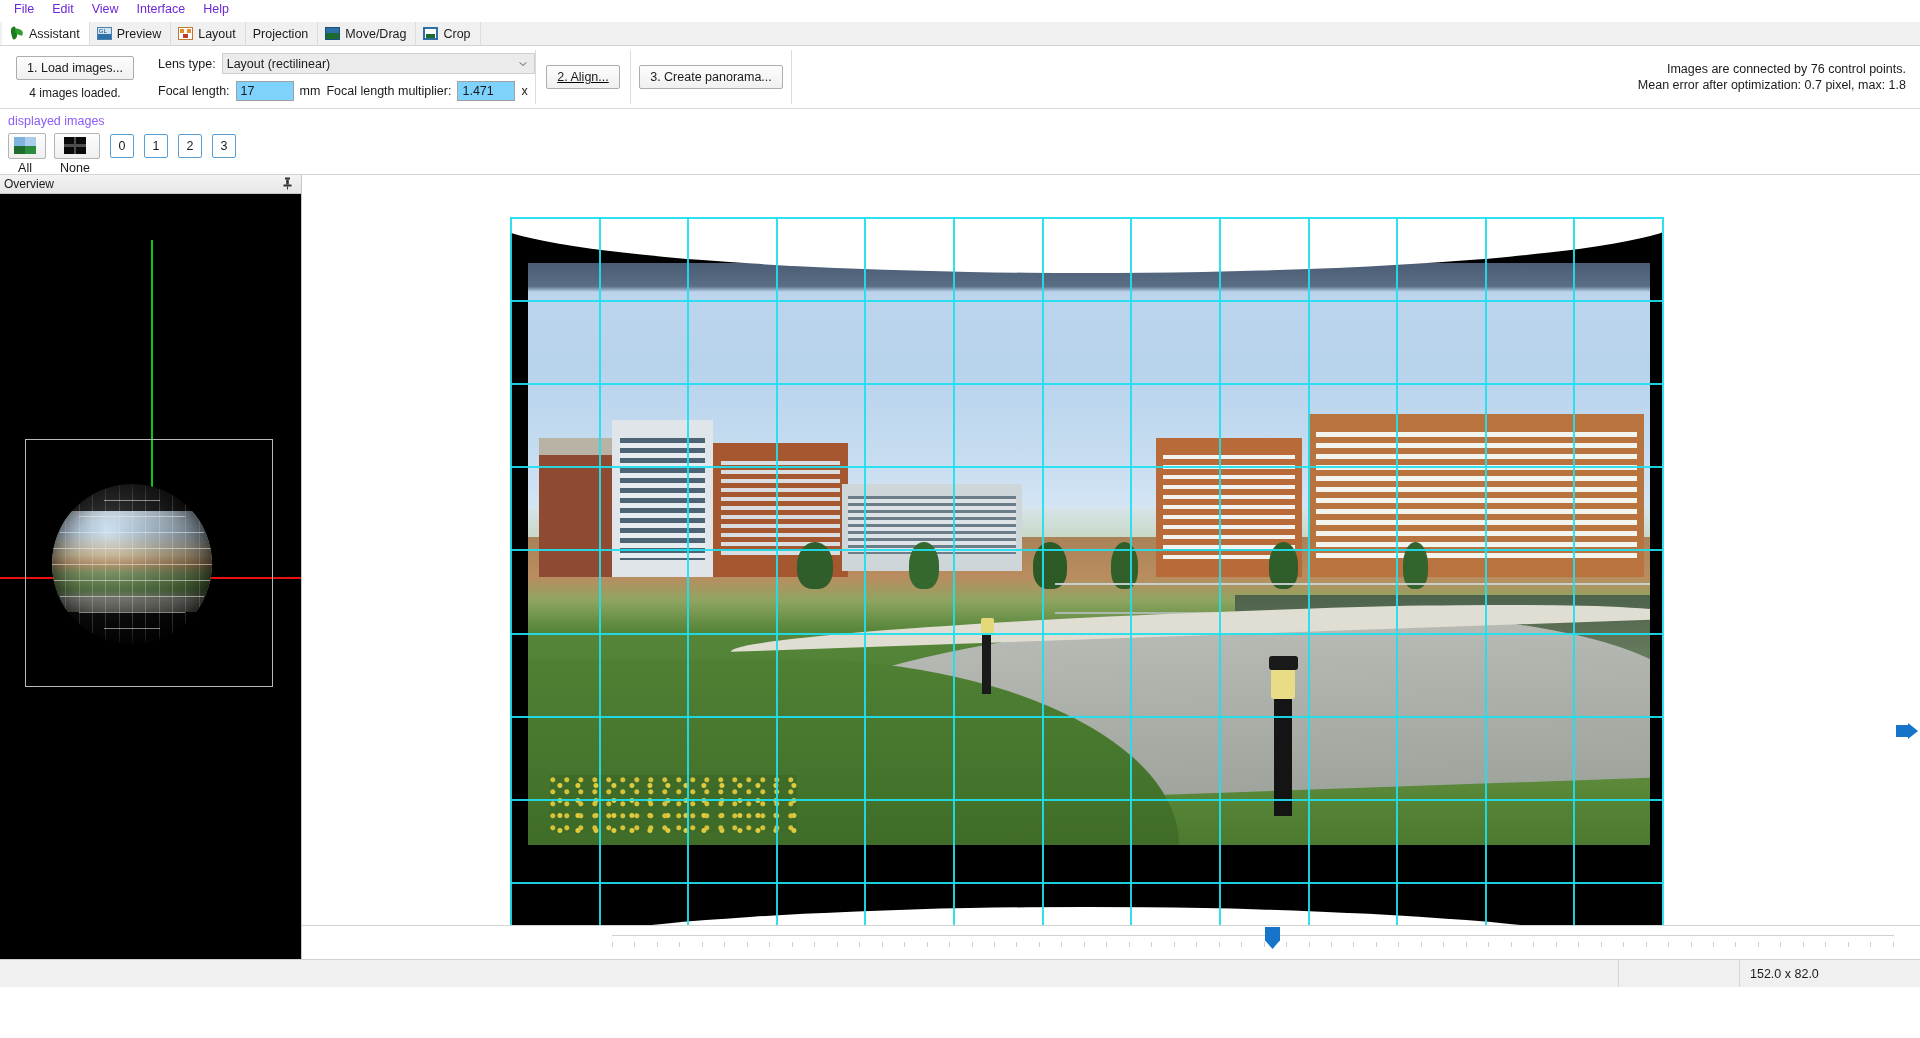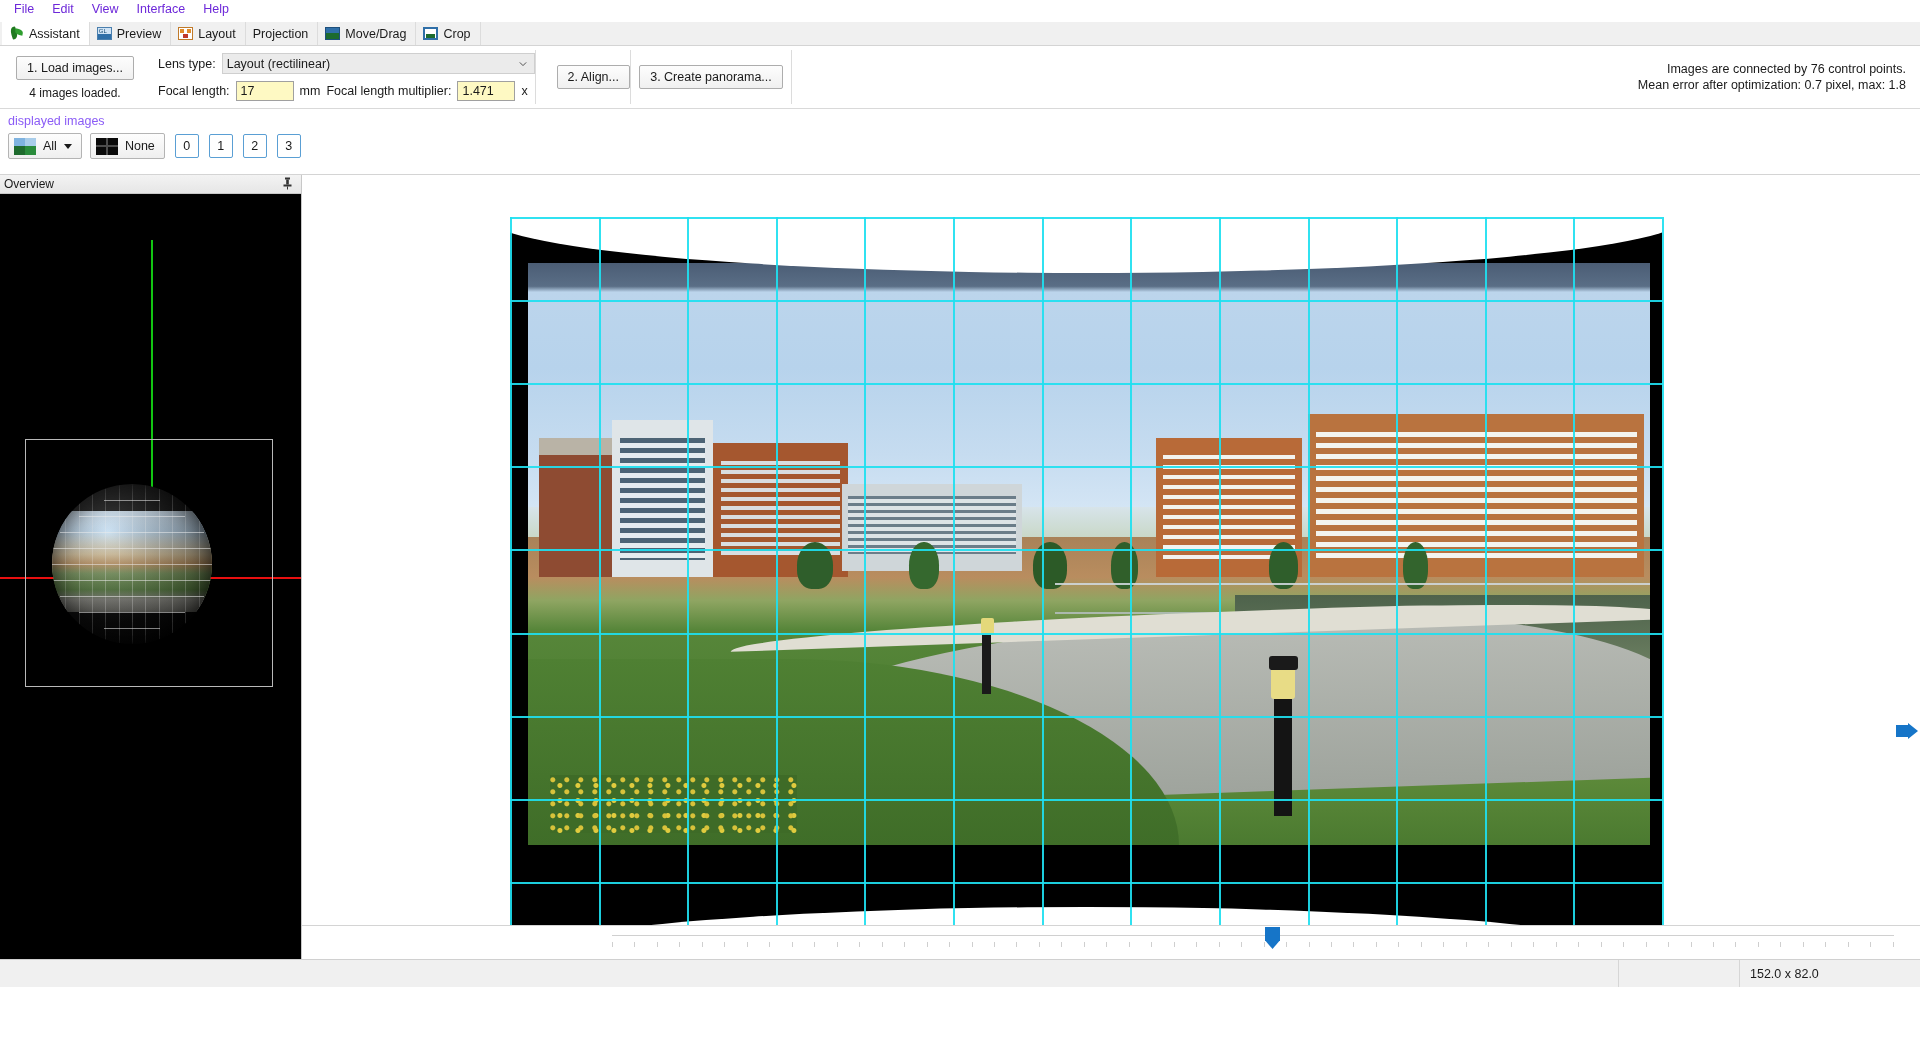--- a/index.html
+++ b/index.html
@@ -91,44 +91,44 @@
   .col-lens { flex: none; width: 385px; padding-left: 8px; gap: 7px; }
   .lens-row { display: flex; align-items: center; gap: 6px; }
   .lbl { font-size: 12.5px; color: #1a1a1a; white-space: nowrap; }
   .combo {
     flex: 1; height: 21px; background: #ebebeb; border: 1px solid #cfcfcf;
     display: flex; align-items: center; padding: 0 4px; font-size: 12.5px; color:#1a1a1a;
     position: relative;
   }
   .combo .carat { position:absolute; right: 7px; top: 6px; width: 8px; height: 8px; }
   .txtin {
-    height: 20px; background: #fef9c3; border: 1px solid #a0a0a0;
+    height: 20px; background: #7dd3fc; border: 1px solid #a0a0a0;
     font-size: 12.5px; color: #1a1a1a; padding: 0 4px; line-height: 18px;
   }
   .txtin.w1 { width: 58px; }
   .txtin.w2 { width: 58px; }
 
-  .col-align { width: 94px; align-items: flex-end; }
+  .col-align { width: 94px; align-items: center; text-decoration: underline; }
   .col-create { width: 160px; align-items: center; }
 
   .asst-status {
     position: absolute; right: 14px; top: 0; height: 100%;
     display: flex; flex-direction: column; justify-content: center; align-items: flex-end;
     gap: 2px;
   }
   .asst-status div { font-size: 12.5px; color: #1a1a1a; }
 
   
   .dispbar { height: 66px; background: #ffffff; padding: 5px 0 0 8px; border-bottom: 1px solid #d4d4d4;}
   .dispbar .caption { font-size: 12.5px; color: #8b5cf6; margin-bottom: 5px; }
   .dispbar .row { display: flex; align-items: center; gap: 8px; }
   .tbtn {
     display: flex; align-items: center; gap: 7px;
     background: linear-gradient(#fdfdfd,#efefef); border: 1px solid #b4b4b4; border-radius: 2px;
-    padding: 3px 9px 3px 5px; font-size: 12.5px; color:#1a1a1a; height: 26px;
+    padding: 3px 9px 3px 5px; font-size: 12.5px; color:#1a1a1a; height: 26px; flex-direction: column;
   }
   .swatch-all { width: 22px; height: 17px; position: relative; flex: none; }
   .swatch-all .q { position: absolute; width: 50%; height: 50%; }
   .swatch-all .q1 { left:0; top:0; background:#7fb3e0;}
   .swatch-all .q2 { right:0; top:0; background:#a9cdea;}
   .swatch-all .q3 { left:0; bottom:0; background:#1f6b2e;}
   .swatch-all .q4 { right:0; bottom:0; background:#2a8c3c;}
   .swatch-none { width: 22px; height: 17px; position: relative; flex: none; background:#4d4d4d;}
   .swatch-none .q { position: absolute; width: 46%; height: 44%; background:#0a0a0a;}
   .swatch-none .q1 { left:0; top:0;} .swatch-none .q2 { right:0; top:0;}

